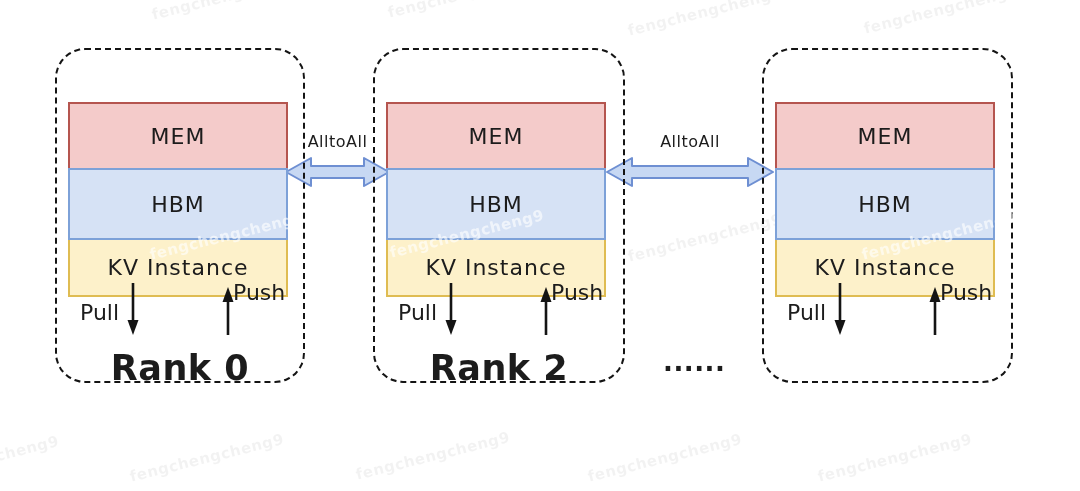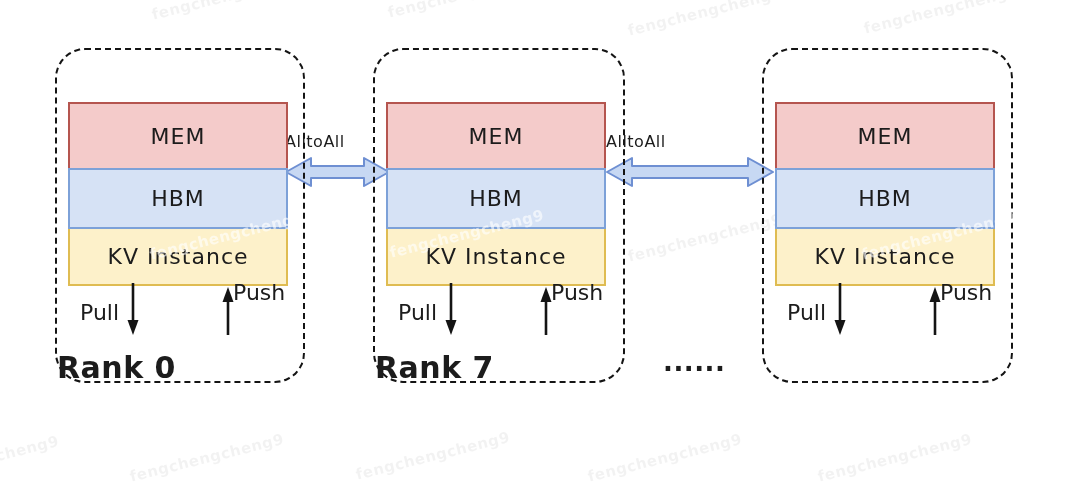--- a/index.html
+++ b/index.html
@@ -8,39 +8,39 @@
     font-family:"DejaVu Sans","Liberation Sans",sans-serif;color:var(--text,#1c1c1c);
   }
   
   .wm-layer{position:absolute;left:0;top:0;width:100%;height:100%;}
   .wm{position:absolute;white-space:nowrap;font-size:15px;font-weight:600;
       letter-spacing:.5px;transform:rotate(-14deg);transform-origin:left center;pointer-events:none;}
   .wm-gray{color:rgba(0,0,0,0.05);}
   .wm-white{color:rgba(255,255,255,0.62);z-index:5;}
   
   .conn-arrow{position:absolute;z-index:1;}
-  .conn-label{position:absolute;z-index:1;text-align:left;font-size:16px;letter-spacing:.5px;line-height:22px;}
+  .conn-label{position:absolute;z-index:1;text-align:center;font-size:16px;letter-spacing:.5px;line-height:22px;}
   .da-poly{fill:var(--arrow-fill,#c7d8f3);stroke:var(--arrow-border,#6e8fd2);stroke-width:2;stroke-linejoin:round;}
   
   .rank{position:absolute;box-sizing:border-box;border:2px dashed #141414;border-radius:30px;z-index:2;background:transparent;}
   .stack{position:absolute;left:11px;top:20px;width:220px;margin-top:32px;}
   .block{box-sizing:border-box;width:220px;border:2px solid;display:flex;align-items:center;justify-content:center;
          font-size:22px;letter-spacing:1px;}
   .block+.block{margin-top:-2px;}
   .block-mem{height:68px;background:var(--mem-fill,#f4cbca);border-color:var(--mem-border,#b5554f);}
-  .block-hbm{height:61px;background:var(--hbm-fill,#d6e2f5);border-color:var(--hbm-border,#7da1d8);position:relative;}
+  .block-hbm{height:72px;background:var(--hbm-fill,#d6e2f5);border-color:var(--hbm-border,#7da1d8);position:relative;}
   .block-kv{height:59px;background:var(--kv-fill,#fdf1ca);border-color:var(--kv-border,#dfbc52);}
   .pull-label{position:absolute;left:23px;top:250px;font-size:22px;line-height:26px;}
   .push-label{position:absolute;left:176px;top:230px;font-size:22px;line-height:26px;}
   .pull-arrow{position:absolute;left:68px;top:233px;}
   .push-arrow{position:absolute;left:163px;top:237px;}
   .va-line{stroke:#141414;stroke-width:2.6;}
   .va-head{fill:#141414;}
-  .rank-label{position:absolute;left:0;right:0;top:303px;font-weight:bold;
-              font-size:30px;line-height:30px;letter-spacing:.5px;}
+  .rank-label{position:absolute;left:0;right:0;top:303px;text-align:center;font-weight:bold;
+              font-size:35px;line-height:30px;letter-spacing:.5px;}
   .ellipsis{position:absolute;left:663px;top:347px;font-size:26px;font-weight:bold;letter-spacing:.5px;z-index:2;}
 </style>
 </head>
 <body>
 
 <div class="canvas">
 
   <div class="wm-layer">
       <div class="wm wm-gray" style="left: 152px; top: 6px;">fengchengcheng9</div>
       <div class="wm wm-gray" style="left: 388px; top: 4px;">fengchengcheng9</div>
@@ -119,21 +119,21 @@
           <polygon class="va-head" points="8,52 2.5,37 13.5,37"></polygon>
       </svg>
     </span>
     <span class="push-arrow">
       <svg width="16" height="48" viewBox="0 0 16 48">
         <polygon class="va-head" points="8,0 2.5,15 13.5,15"></polygon>
           <line class="va-line" x1="8" y1="11" x2="8" y2="48"></line>
       </svg>
     </span>
     <span class="push-label">Push</span>
-    <div class="rank-label">Rank 7</div>
+    <div class="rank-label">Rank 2</div>
   </div>
 
   <div class="rank" style="left:762px;top:48px;width:251px;height:335px;">
     <div class="stack">
       <div class="block block-mem">
         <span>MEM</span>
       </div>
       <div class="block block-hbm">
         <span>HBM</span>
       </div>

